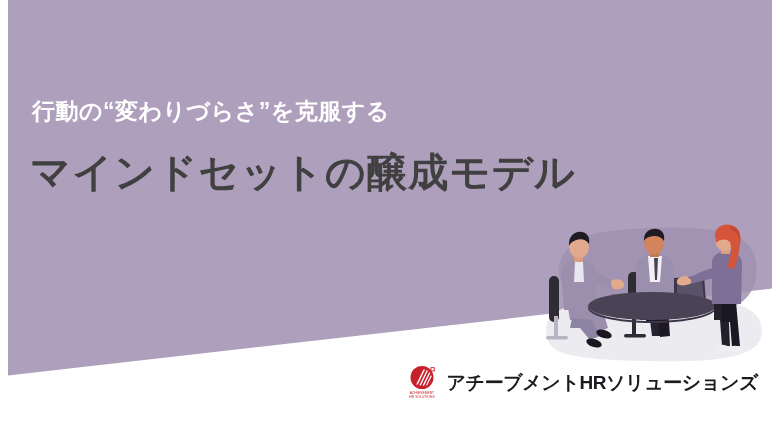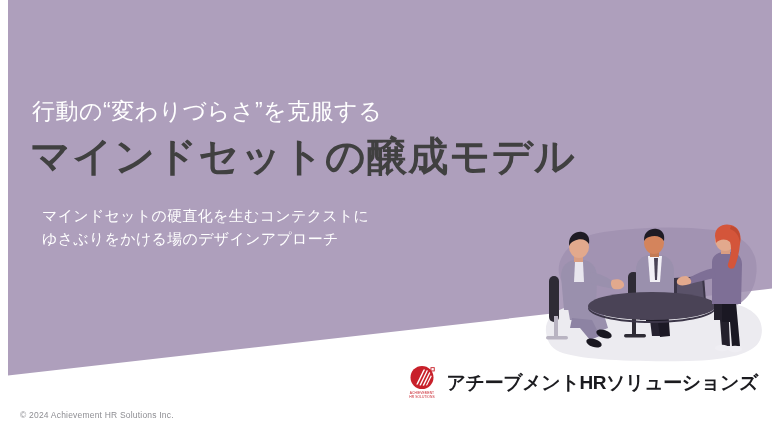--- a/index.html
+++ b/index.html
@@ -43,22 +43,22 @@
     left: 30px;
     top: 96px;
     z-index: 4;
     width: 470px;
   }
   .eyebrow {
     color: #ffffff;
     font-size: 23px;
     line-height: 30px;
     letter-spacing: 0.5px;
-    font-weight: 400;
-    margin: 0 0 6px 2px;
+    font-weight: 700;
+    margin: 0 0 22px 2px;
     white-space: nowrap;
   }
   .headline {
     color: #404040;
     font-size: 40px;
     line-height: 48px;
     letter-spacing: 1.2px;
     font-weight: 600;
     margin: 0 0 0 0;
     white-space: nowrap;
@@ -212,27 +212,22 @@
 
         <path d="M187 12 C187 3 195 -1 203 1 C211 3 214 11 212 20 C211 30 209 38 206 44 C203 46 199 44 200 40 C203 32 204 24 202 18 C198 14 191 15 188 19 Z" fill="#d4553a"></path>
         <path d="M203 2 C210 3 213 10 212 18 C211 12 208 7 202 5 Z" fill="#c04a31"></path>
       </g>
     </svg>
   </div>
 
   <div class="text-block">
     <p class="eyebrow">行動の“変わりづらさ”を克服する</p>
     <h1 class="headline">マインドセットの醸成モデル</h1>
-    <div class="subcopy">
-      <div>マインドセットの硬直化を生むコンテクストに</div>
-      <div>ゆさぶりをかける場のデザインアプローチ</div>
-    </div>
-  </div>
-
-  <div class="copyright">© 2024 Achievement HR Solutions Inc.</div>
+  </div>
+
 
   <div class="logo-lockup">
     <div class="logo-mark">
       <svg viewBox="0 0 30 36" xmlns="http://www.w3.org/2000/svg">
         <circle cx="14" cy="13.5" r="11.5" fill="#c8202a"></circle>
         <g fill="#ffffff">
           <path d="M8.2 20.5 L15.5 5.5 L17.1 5.5 L9.8 20.5 Z"></path>
           <path d="M11.4 21.2 L18.7 6.2 L20.0 6.6 L12.8 21.4 Z"></path>
           <path d="M14.6 21.6 L21.3 8.0 L22.3 9.0 L16.0 21.7 Z"></path>
           <path d="M17.8 21.4 L23.0 11.0 L23.6 12.6 L19.2 21.3 Z"></path>

